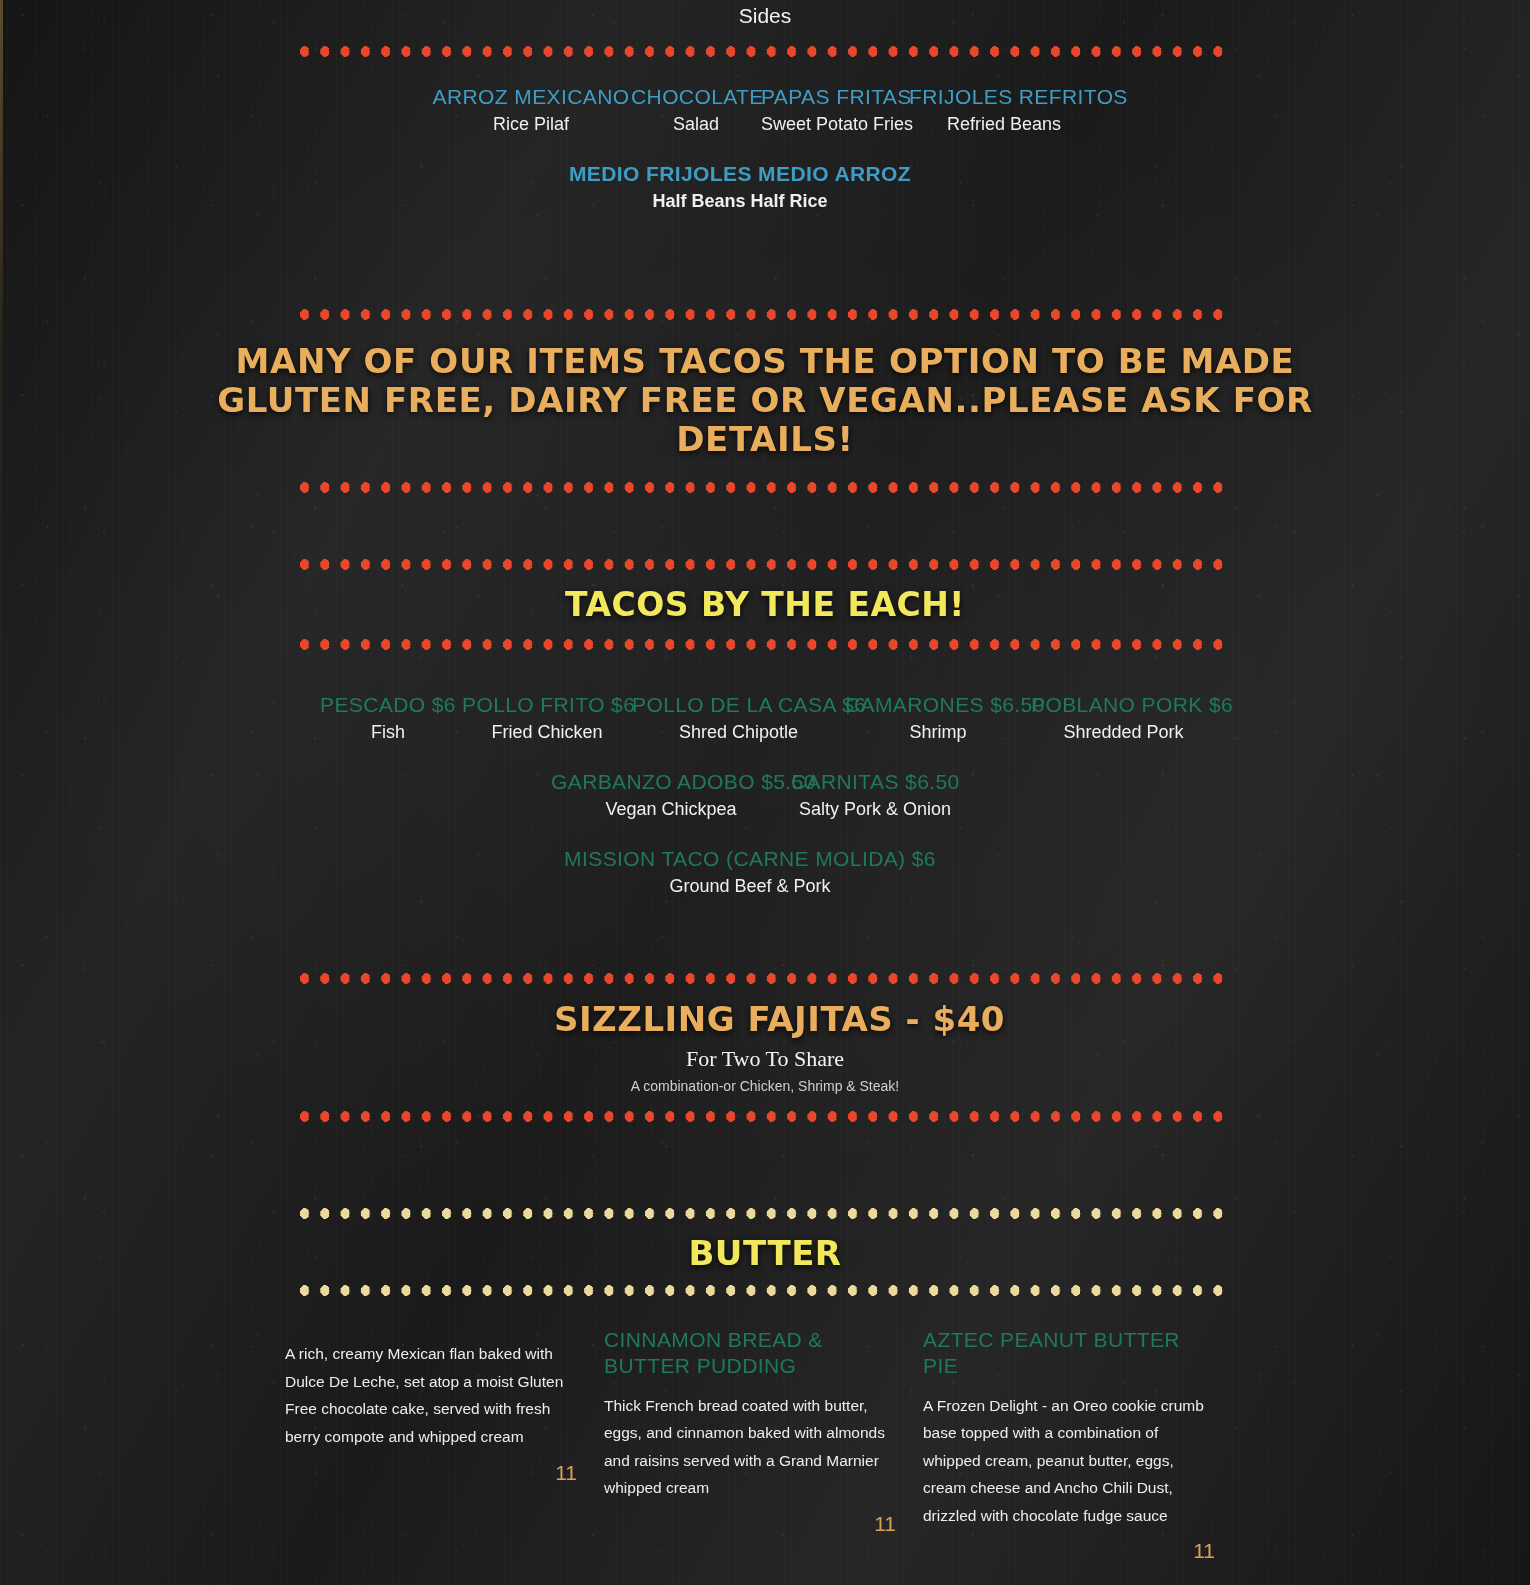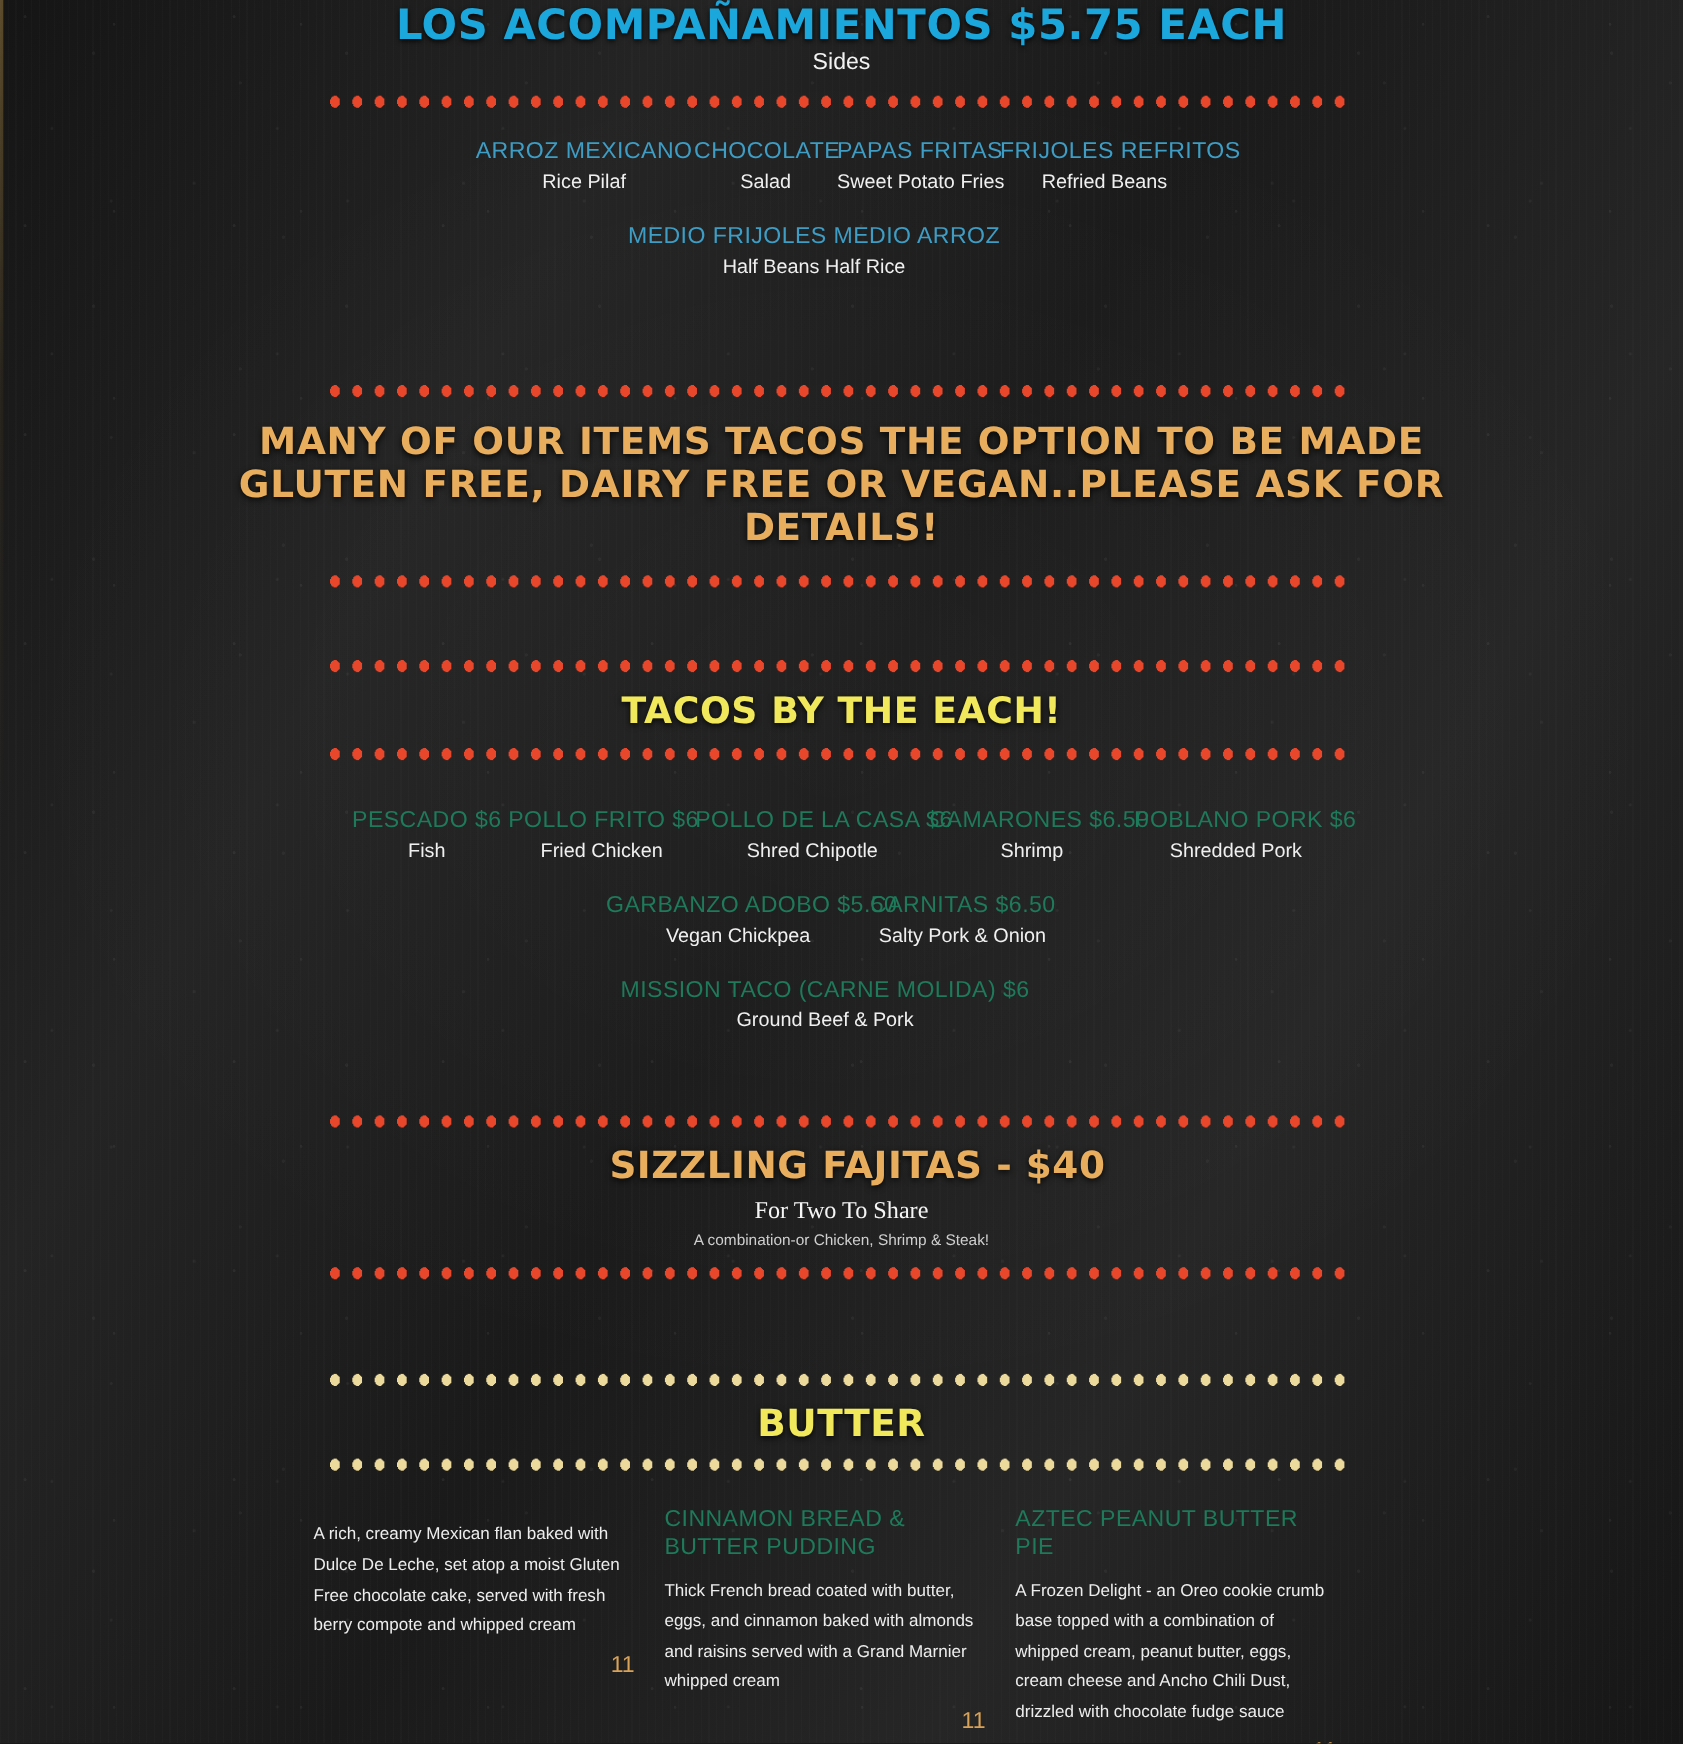--- a/index.html
+++ b/index.html
@@ -187,21 +187,20 @@
   }
 </style>
 </head>
 <body>
 
 <div id="menu-page">
   <div class="layer">
 
     <div>
       <div style="padding-top:2px;">
-        <h1 class="display sec-title-blue">LOS ACOMPAÑAMIENTOS $5.75 EACH</h1>
         <div class="sec-sub-white">Sides</div>
       </div>
 
       <div class="dots dots-orange" style="width:930px; margin-top:18px;"></div>
 
       <div class="item-row blue" style="margin-top:28px; gap:0;">
         <div class="item" style="width:200px;">
           <div class="item-name">ARROZ MEXICANO</div>
           <div class="item-desc">Rice Pilaf</div>
         </div>
@@ -213,21 +212,21 @@
           <div class="item-name">PAPAS FRITAS</div>
           <div class="item-desc">Sweet Potato Fries</div>
         </div>
         <div class="item" style="width:190px;">
           <div class="item-name">FRIJOLES REFRITOS</div>
           <div class="item-desc">Refried Beans</div>
         </div>
       </div>
 
       <div class="item-row blue" style="margin-top:27px;">
-        <div class="item" style="margin-left:-50px;">
+        <div class="item" style="margin-left:-50px;font-weight:bold;">
           <div class="item-name">MEDIO FRIJOLES MEDIO ARROZ</div>
           <div class="item-desc">Half Beans Half Rice</div>
         </div>
       </div>
     </div>
 
     <div style="margin-top:97px;">
       <div class="dots dots-orange" style="width:930px;"></div>
 
       <div style="margin-top:22px;">

